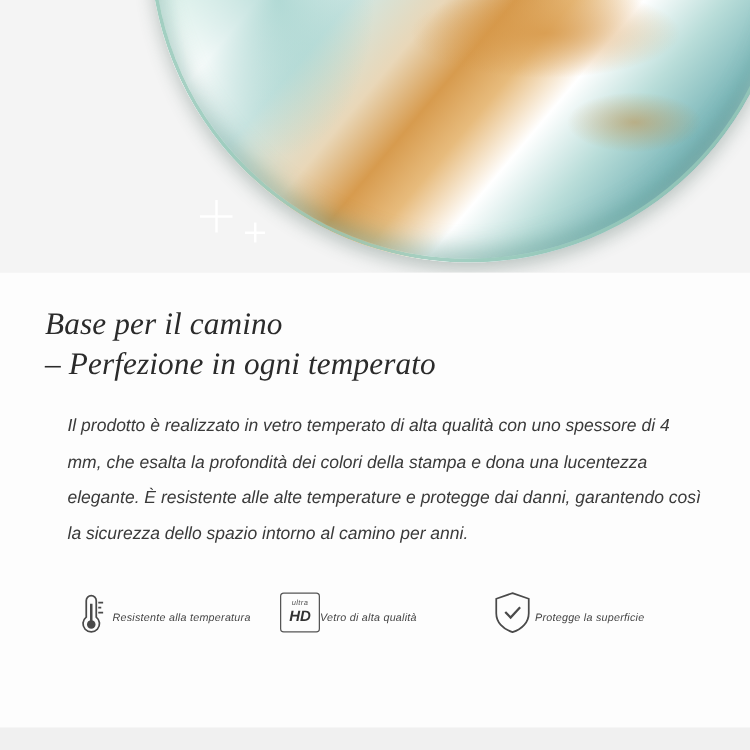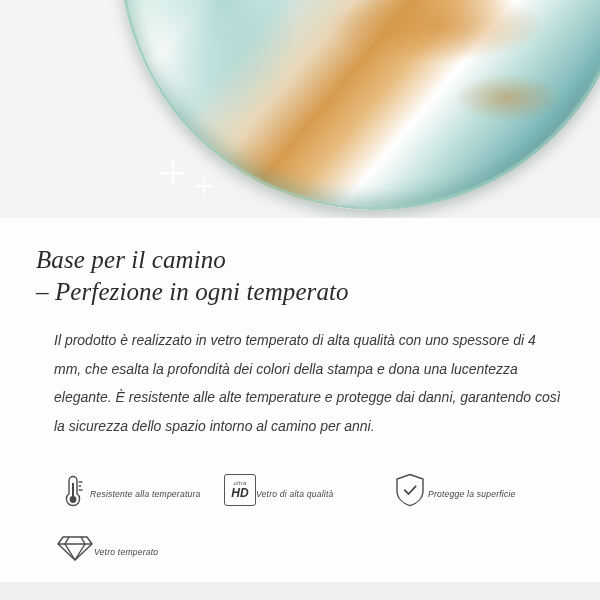--- a/index.html
+++ b/index.html
@@ -235,31 +235,20 @@
       <div class="feature">
         <div class="feature-icon">
           <svg width="36" height="40" viewBox="0 0 36 40" fill="none" stroke="#4a4a4a" stroke-width="1.4">
             <path d="M18 4.5 31 9v11.5c0 7.2-5.3 12.8-13 15.2C10.3 33.3 5 27.7 5 20.5V9L18 4.5z"></path>
             <path d="M12.2 19.6l4.3 4.4 7.6-8.2" stroke-width="1.8"></path>
           </svg>
         </div>
         <div class="feature-label">Protegge la superficie</div>
       </div>
 
-      <div class="feature">
-        <div class="feature-icon">
-          <svg width="38" height="34" viewBox="0 0 38 34" fill="none" stroke="#4a4a4a" stroke-width="1.4">
-            <path d="M7 6h24l5 7-17 16L2 13z"></path>
-            <path d="M2 13h34"></path>
-            <path d="M13 6l-4 7 10 16"></path>
-            <path d="M25 6l4 7-10 16"></path>
-          </svg>
-        </div>
-        <div class="feature-label">Vetro temperato</div>
-      </div>
 
 
 
     </div>
   </div>
 
   <div class="footer-strip"></div>
 </div>
 
 </body></html>

